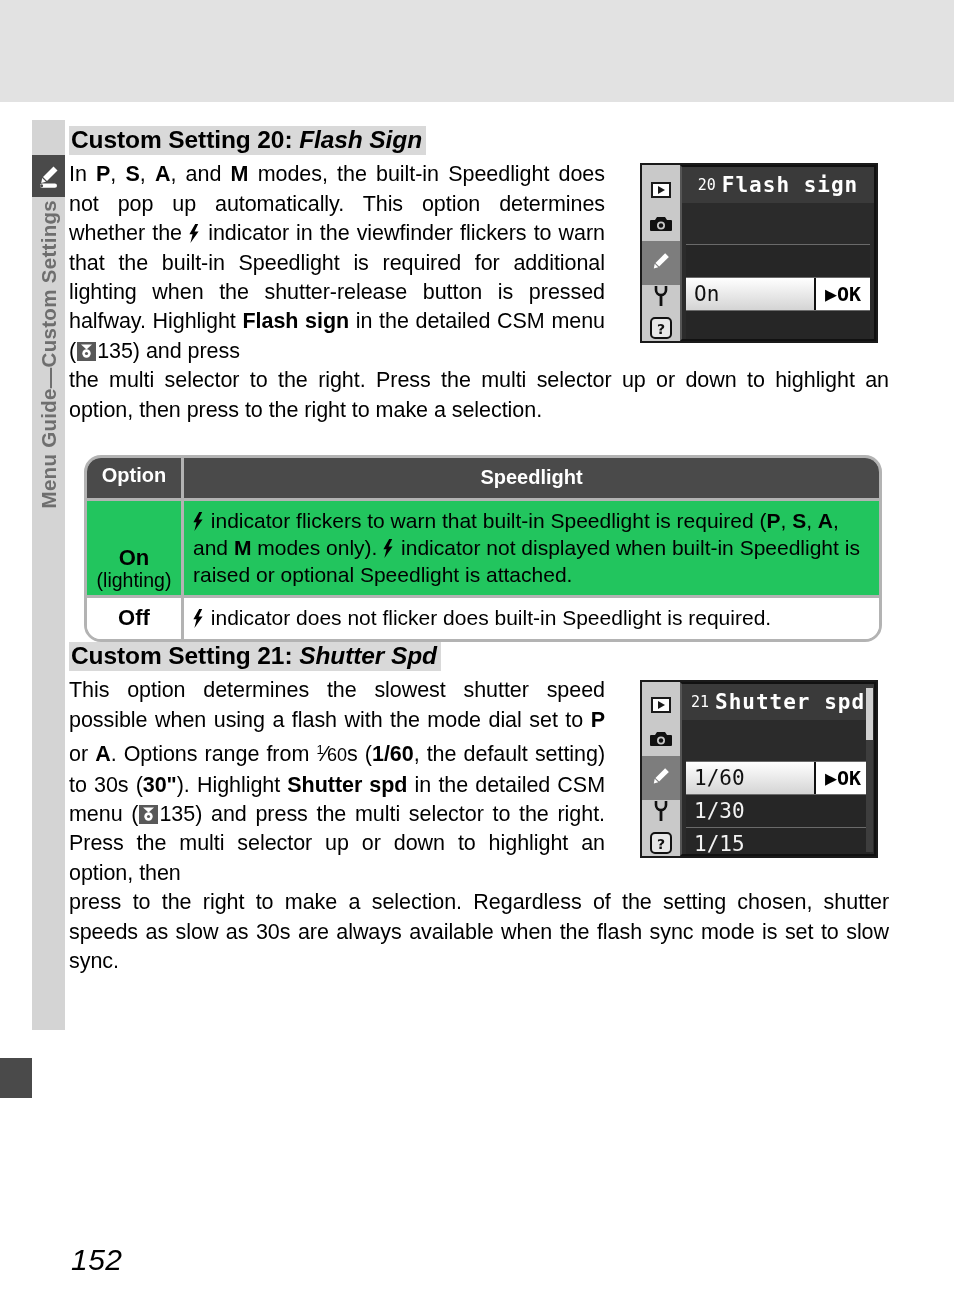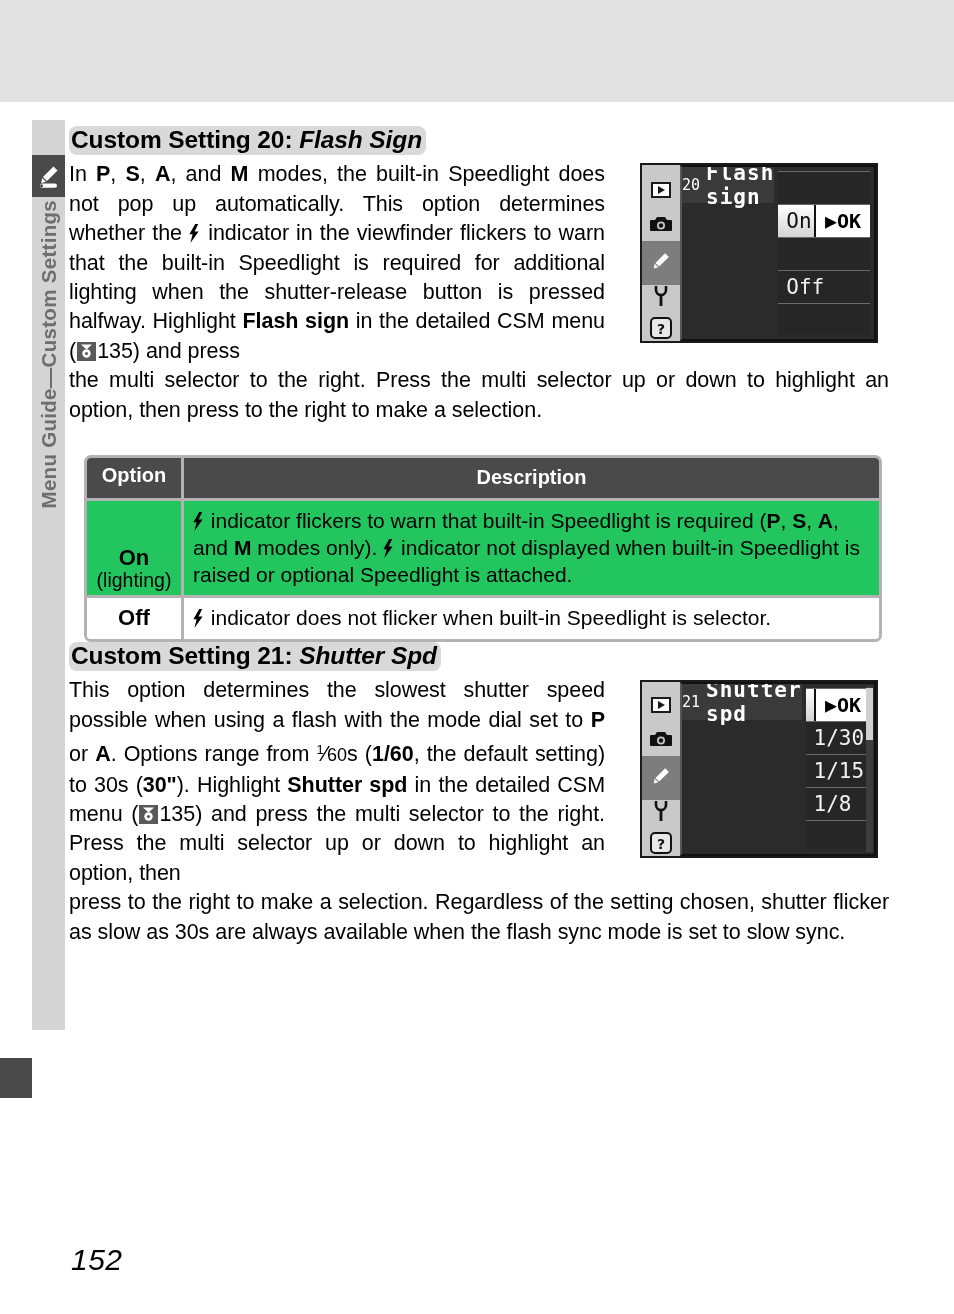--- a/index.html
+++ b/index.html
@@ -70,21 +70,20 @@
 
   h2.section-head {
     font-size: 24.5px;
     font-weight: bold;
     margin: 0;
     padding: 0 4px 2px 2px;
     display: inline-block;
     background: #d9d9d9;
     line-height: 1.12;
     letter-spacing: -0.1px;
-    border-radius: 8px;
   }
   h2.section-head .ital {
     font-style: italic;
   }
 
   p.body {
     font-size: 21.5px;
     line-height: 29.4px;
     margin: 0;
     text-align: justify;
@@ -158,23 +157,24 @@
     border-bottom: 22px solid transparent;
     border-right: 12px solid transparent;
   }
   .lcd-screen {
     flex: 1 1 auto;
     background: #2b2b2b;
     border: 2px solid #111;
     border-left: 2px solid #555;
     position: relative;
     display: flex;
-    flex-direction: row;
+    flex-direction: column;
     box-sizing: border-box;
     overflow: hidden;
+    gap: 37px;
   }
   .lcd-title {
     height: 36px;
     background: #3a3a3a;
     color: #ffffff;
     display: flex;
     align-items: center;
     justify-content: center;
     font-family: "DejaVu Sans Mono", monospace;
     font-size: 21px;
@@ -239,21 +239,21 @@
     background: #d0d0d0;
     display: block;
   }
 
   
   .opt-table {
     position: absolute;
     left: 84px;
     width: 798px;
     border: 3px solid #b3b3b3;
-    border-radius: 7px;
+    border-radius: 17px;
     box-sizing: border-box;
     overflow: hidden;
     background: #ffffff;
   }
   .opt-row { display: flex; }
   .opt-row.head .c1, .opt-row.head .c2 {
     background: #4a4a4a;
     color: #ffffff;
     font-weight: bold;
     font-size: 20px;
@@ -386,54 +386,54 @@
         </div>
         <div class="lcd-row blank" style="border-bottom:none;"></div>
       </div>
     </div>
   </div>
 </div>
 
 <div class="opt-table" style="top:455px;">
   <div class="opt-row head">
     <div class="c1">Option</div>
-    <div class="c2" style="text-align:center;">Description</div>
+    <div class="c2" style="text-align:center;">Speedlight</div>
   </div>
   <div class="opt-row r1">
     <div class="c1">
       <span class="nm">On</span>
       <span class="sub">(lighting)</span>
     </div>
     <div class="c2"><span class="bolt"><svg width="10" height="19" viewBox="0 0 10 19">
             <path d="M6.2 0 L0.4 10.2 L3.6 10.2 L1.4 19 L9.6 7.6 L5.6 7.6 L9.2 0 Z" fill="#000"></path>
           </svg></span><span> indicator flickers to warn that built-in Speedlight is required (</span><b>P</b>, <b>S</b>, <b>A</b>, and <b>M</b><span> modes only).  </span><span class="bolt"><svg width="10" height="19" viewBox="0 0 10 19">
             <path d="M6.2 0 L0.4 10.2 L3.6 10.2 L1.4 19 L9.6 7.6 L5.6 7.6 L9.2 0 Z" fill="#000"></path>
           </svg></span><span> indicator not displayed when built-in Speedlight is raised or optional Speedlight is attached.</span></div>
   </div>
   <div class="opt-row r2">
     <div class="c1">Off</div>
     <div class="c2"><span class="bolt"><svg width="10" height="19" viewBox="0 0 10 19">
             <path d="M6.2 0 L0.4 10.2 L3.6 10.2 L1.4 19 L9.6 7.6 L5.6 7.6 L9.2 0 Z" fill="#000"></path>
-          </svg></span><span> indicator does not flicker when built-in Speedlight is selector.</span></div>
+          </svg></span><span> indicator does not flicker does built-in Speedlight is required.</span></div>
   </div>
 </div>
 
 <div style="position:absolute; left:69px; top:642px; width:820px;">
 
   <h2 class="section-head"><span>Custom Setting 21: </span><span class="ital">Shutter Spd</span></h2>
 
   <p class="body narrow" style="margin-top:5px;"><span>This option determines the slowest shutter speed possible when using a flash with the mode dial set to </span><b>P</b><span> or </span><b>A</b><span>.  Options range from </span><span class="frac"><sup>1</sup>⁄<sub>60</sub></span><span>s (</span><b>1/60</b><span>, the default setting) to 30</span><span>s (</span><b>30"</b><span>).  Highlight </span><b>Shutter spd</b><span> in the detailed CSM menu (</span><span class="reficon"><svg width="19" height="19" viewBox="0 0 19 19">
           <g fill="#ffffff">
             <path d="M4 2.5 L15 2.5 L9.5 7.5 Z"></path>
             <circle cx="9.5" cy="11.5" r="4.2"></circle>
           </g>
           <circle cx="9.5" cy="11.5" r="1.6" fill="#595959"></circle>
         </svg></span><span>135</span><span>) and press the multi selector to the right.  Press the multi selector up or down to highlight an option, then</span></p>
 
-  <p class="body full" style="margin-top:0;">press to the right to make a selection.  Regardless of the setting chosen, shutter flicker as slow as 30s are always available when the flash sync mode is set to slow sync.</p>
+  <p class="body full" style="margin-top:0;">press to the right to make a selection.  Regardless of the setting chosen, shutter speeds as slow as 30s are always available when the flash sync mode is set to slow sync.</p>
 </div>
 
 <div class="lcd" style="left:640px; top:680px; width:238px; height:178px;">
   <div class="lcd-inner">
     <div class="lcd-rail">
       <div class="rail-sel" style="top:74px;"></div>
       <div class="rail-ico" style="top:10px;">
         <svg width="22" height="18" viewBox="0 0 22 18">
             <rect x="1" y="1" width="20" height="16" fill="#1a1a1a"></rect>
             <rect x="3" y="3" width="16" height="12" fill="#fff"></rect>

